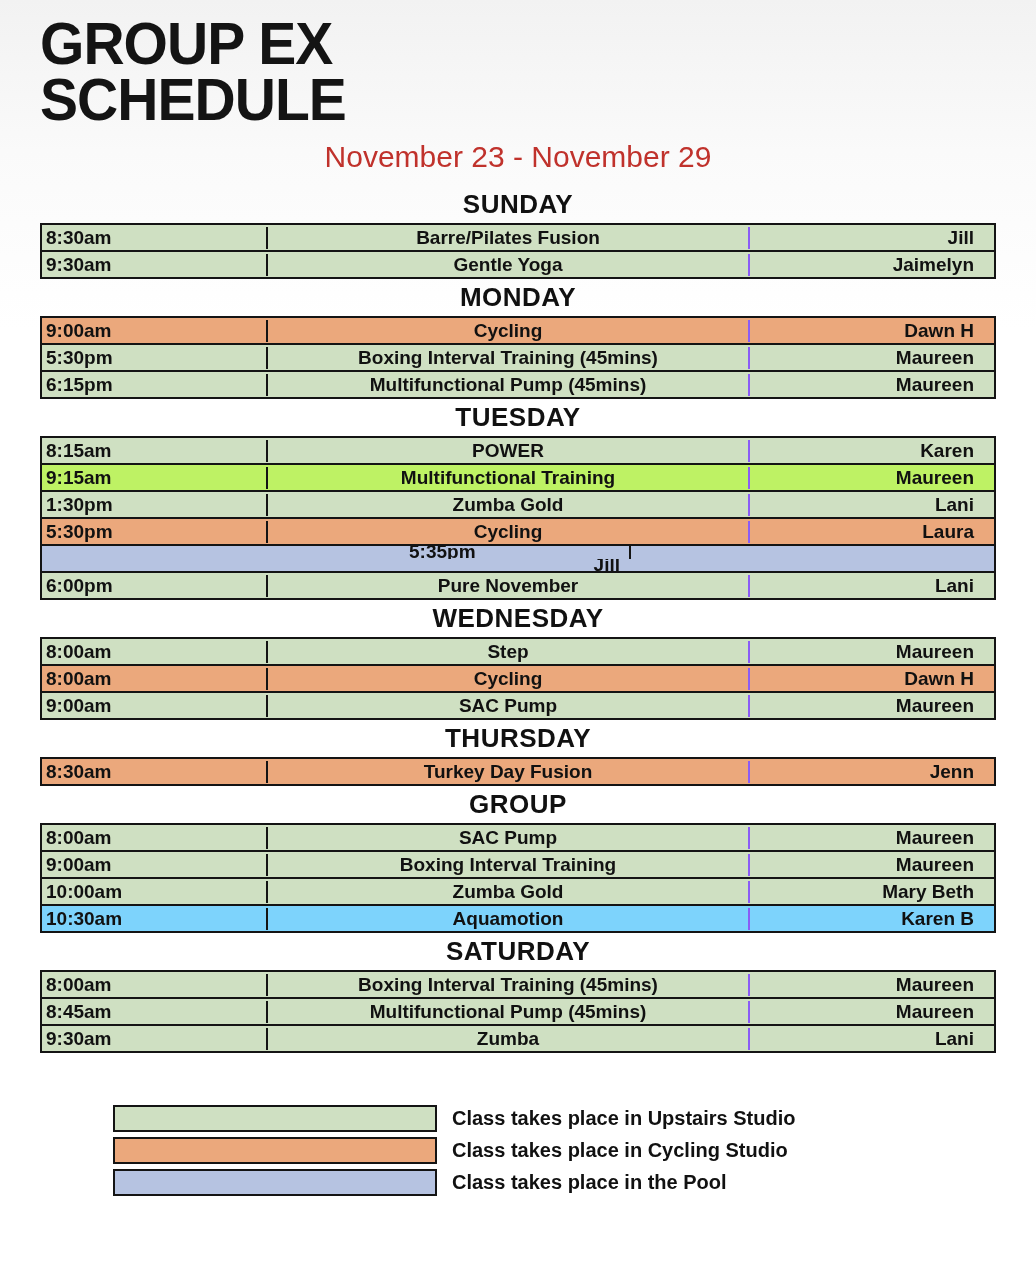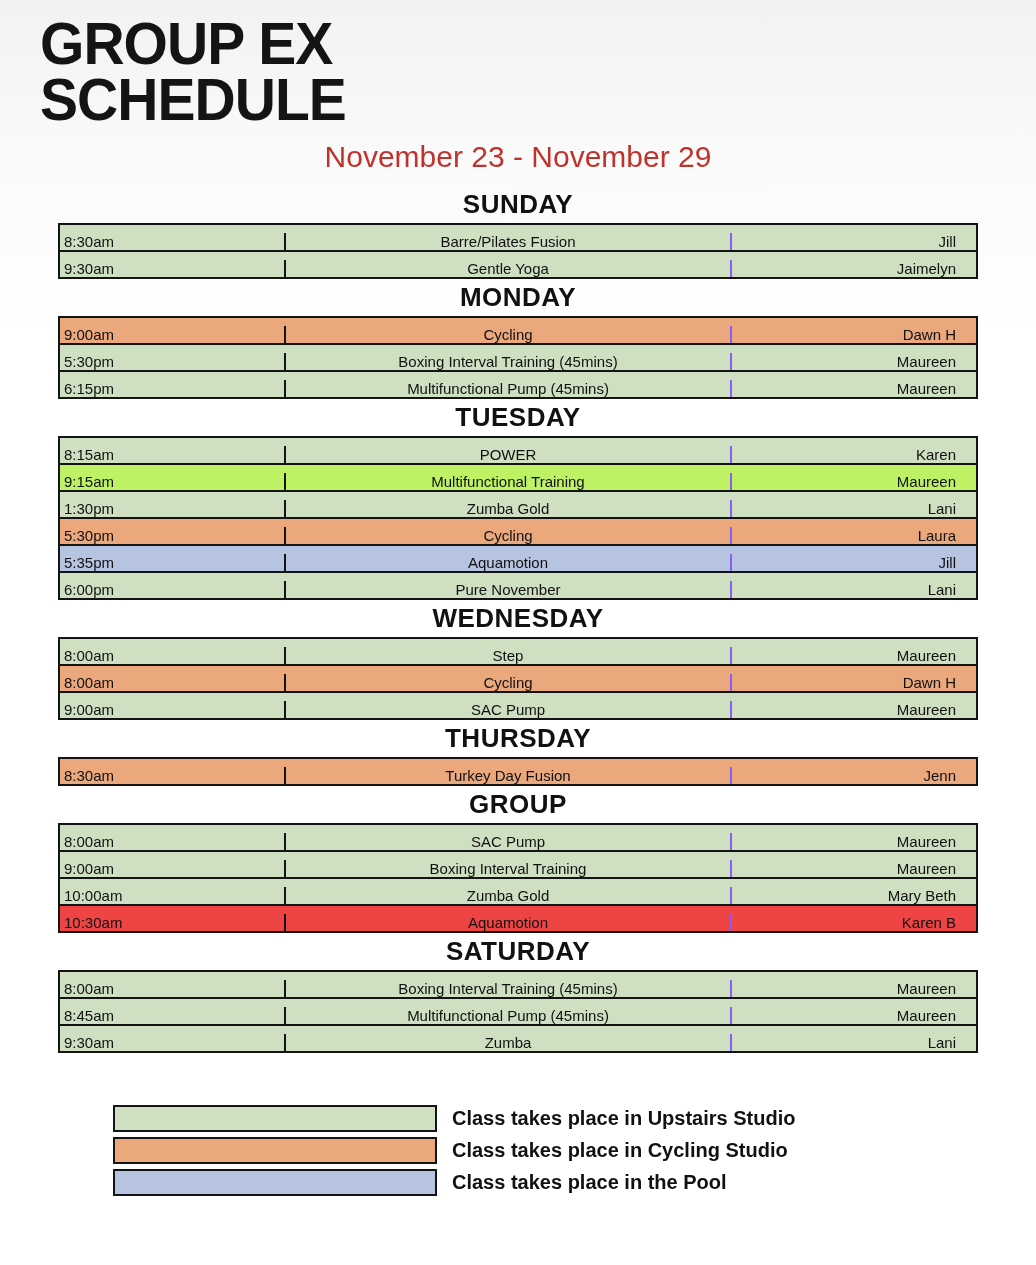--- a/index.html
+++ b/index.html
@@ -15,32 +15,32 @@
     position:absolute;left:40px;top:16px;
     font-weight:bold;font-size:60px;line-height:0.93;
     letter-spacing:-1px;color:#141414;
     transform:scaleX(0.95);transform-origin:left top;
   }
   .logo{position:absolute;left:768px;top:14px;}
   .date-range{
     position:absolute;left:0;right:0;top:140px;
     text-align:center;font-weight:normal;font-size:30px;color:#c0322c;
   }
-  .schedule{margin:0 58px;}
+  .schedule{margin:0 40px;}
   .day-header{
     margin:3px 0 3px 0;text-align:center;
     font-size:26px;font-weight:bold;color:#111;letter-spacing:0.5px;
   }
   .day-table{
     border:2px solid #141414;background:#fff;
   }
   .class-row{
-    display:flex;height:25px;align-items:flex-end;
+    display:flex;height:25px;align-items:center;
     border-bottom:2px solid #141414;
-    font-size:15px;font-weight:normal;color:#111;
+    font-size:19px;font-weight:bold;color:#111;
   }
   .class-row:last-child{border-bottom:none;}
   .cell{display:flex;align-items:center;overflow:hidden;white-space:nowrap;}
   .cell.time{width:220px;padding-left:4px;border-right:2px solid #141414;}
   .cell.cname{flex:1;justify-content:center;border-right:2px solid #8b5cf6;}
   .cell.instructor{width:224px;justify-content:flex-end;padding-right:20px;}
   .legend{margin:52px 0 0 113px;}
   .legend-row{display:flex;align-items:center;margin-bottom:5px;}
   .legend-swatch{width:320px;height:23px;border:2px solid #141414;}
   .legend-label{margin-left:15px;font-size:20px;font-weight:bold;color:#111;}
@@ -119,21 +119,21 @@
     <div class="cell cname">Zumba Gold</div>
     <div class="cell instructor">Lani</div>
   </div>
 
   <div class="class-row" style="background: rgb(235, 168, 124);">
     <div class="cell time">5:30pm</div>
     <div class="cell cname">Cycling</div>
     <div class="cell instructor">Laura</div>
   </div>
 
-  <div class="class-row" style="background: rgb(182, 195, 225);">
+  <div class="class-row" style="background: rgb(182, 195, 225); flex-direction: column;">
     <div class="cell time">5:35pm</div>
     <div class="cell cname">Aquamotion</div>
     <div class="cell instructor">Jill</div>
   </div>
 
   <div class="class-row" style="background: rgb(207, 224, 194);">
     <div class="cell time">6:00pm</div>
     <div class="cell cname">Pure November</div>
     <div class="cell instructor">Lani</div>
   </div>
@@ -188,21 +188,21 @@
     <div class="cell cname">Boxing Interval Training</div>
     <div class="cell instructor">Maureen</div>
   </div>
 
   <div class="class-row" style="background: rgb(207, 224, 194);">
     <div class="cell time">10:00am</div>
     <div class="cell cname">Zumba Gold</div>
     <div class="cell instructor">Mary Beth</div>
   </div>
 
-  <div class="class-row" style="background: #ef4444;">
+  <div class="class-row" style="background: #7dd3fc;">
     <div class="cell time">10:30am</div>
     <div class="cell cname">Aquamotion</div>
     <div class="cell instructor">Karen B</div>
   </div>
 </div>
   </section>
 
   <section>
     <h2 class="day-header">SATURDAY</h2>
     <div class="day-table">

